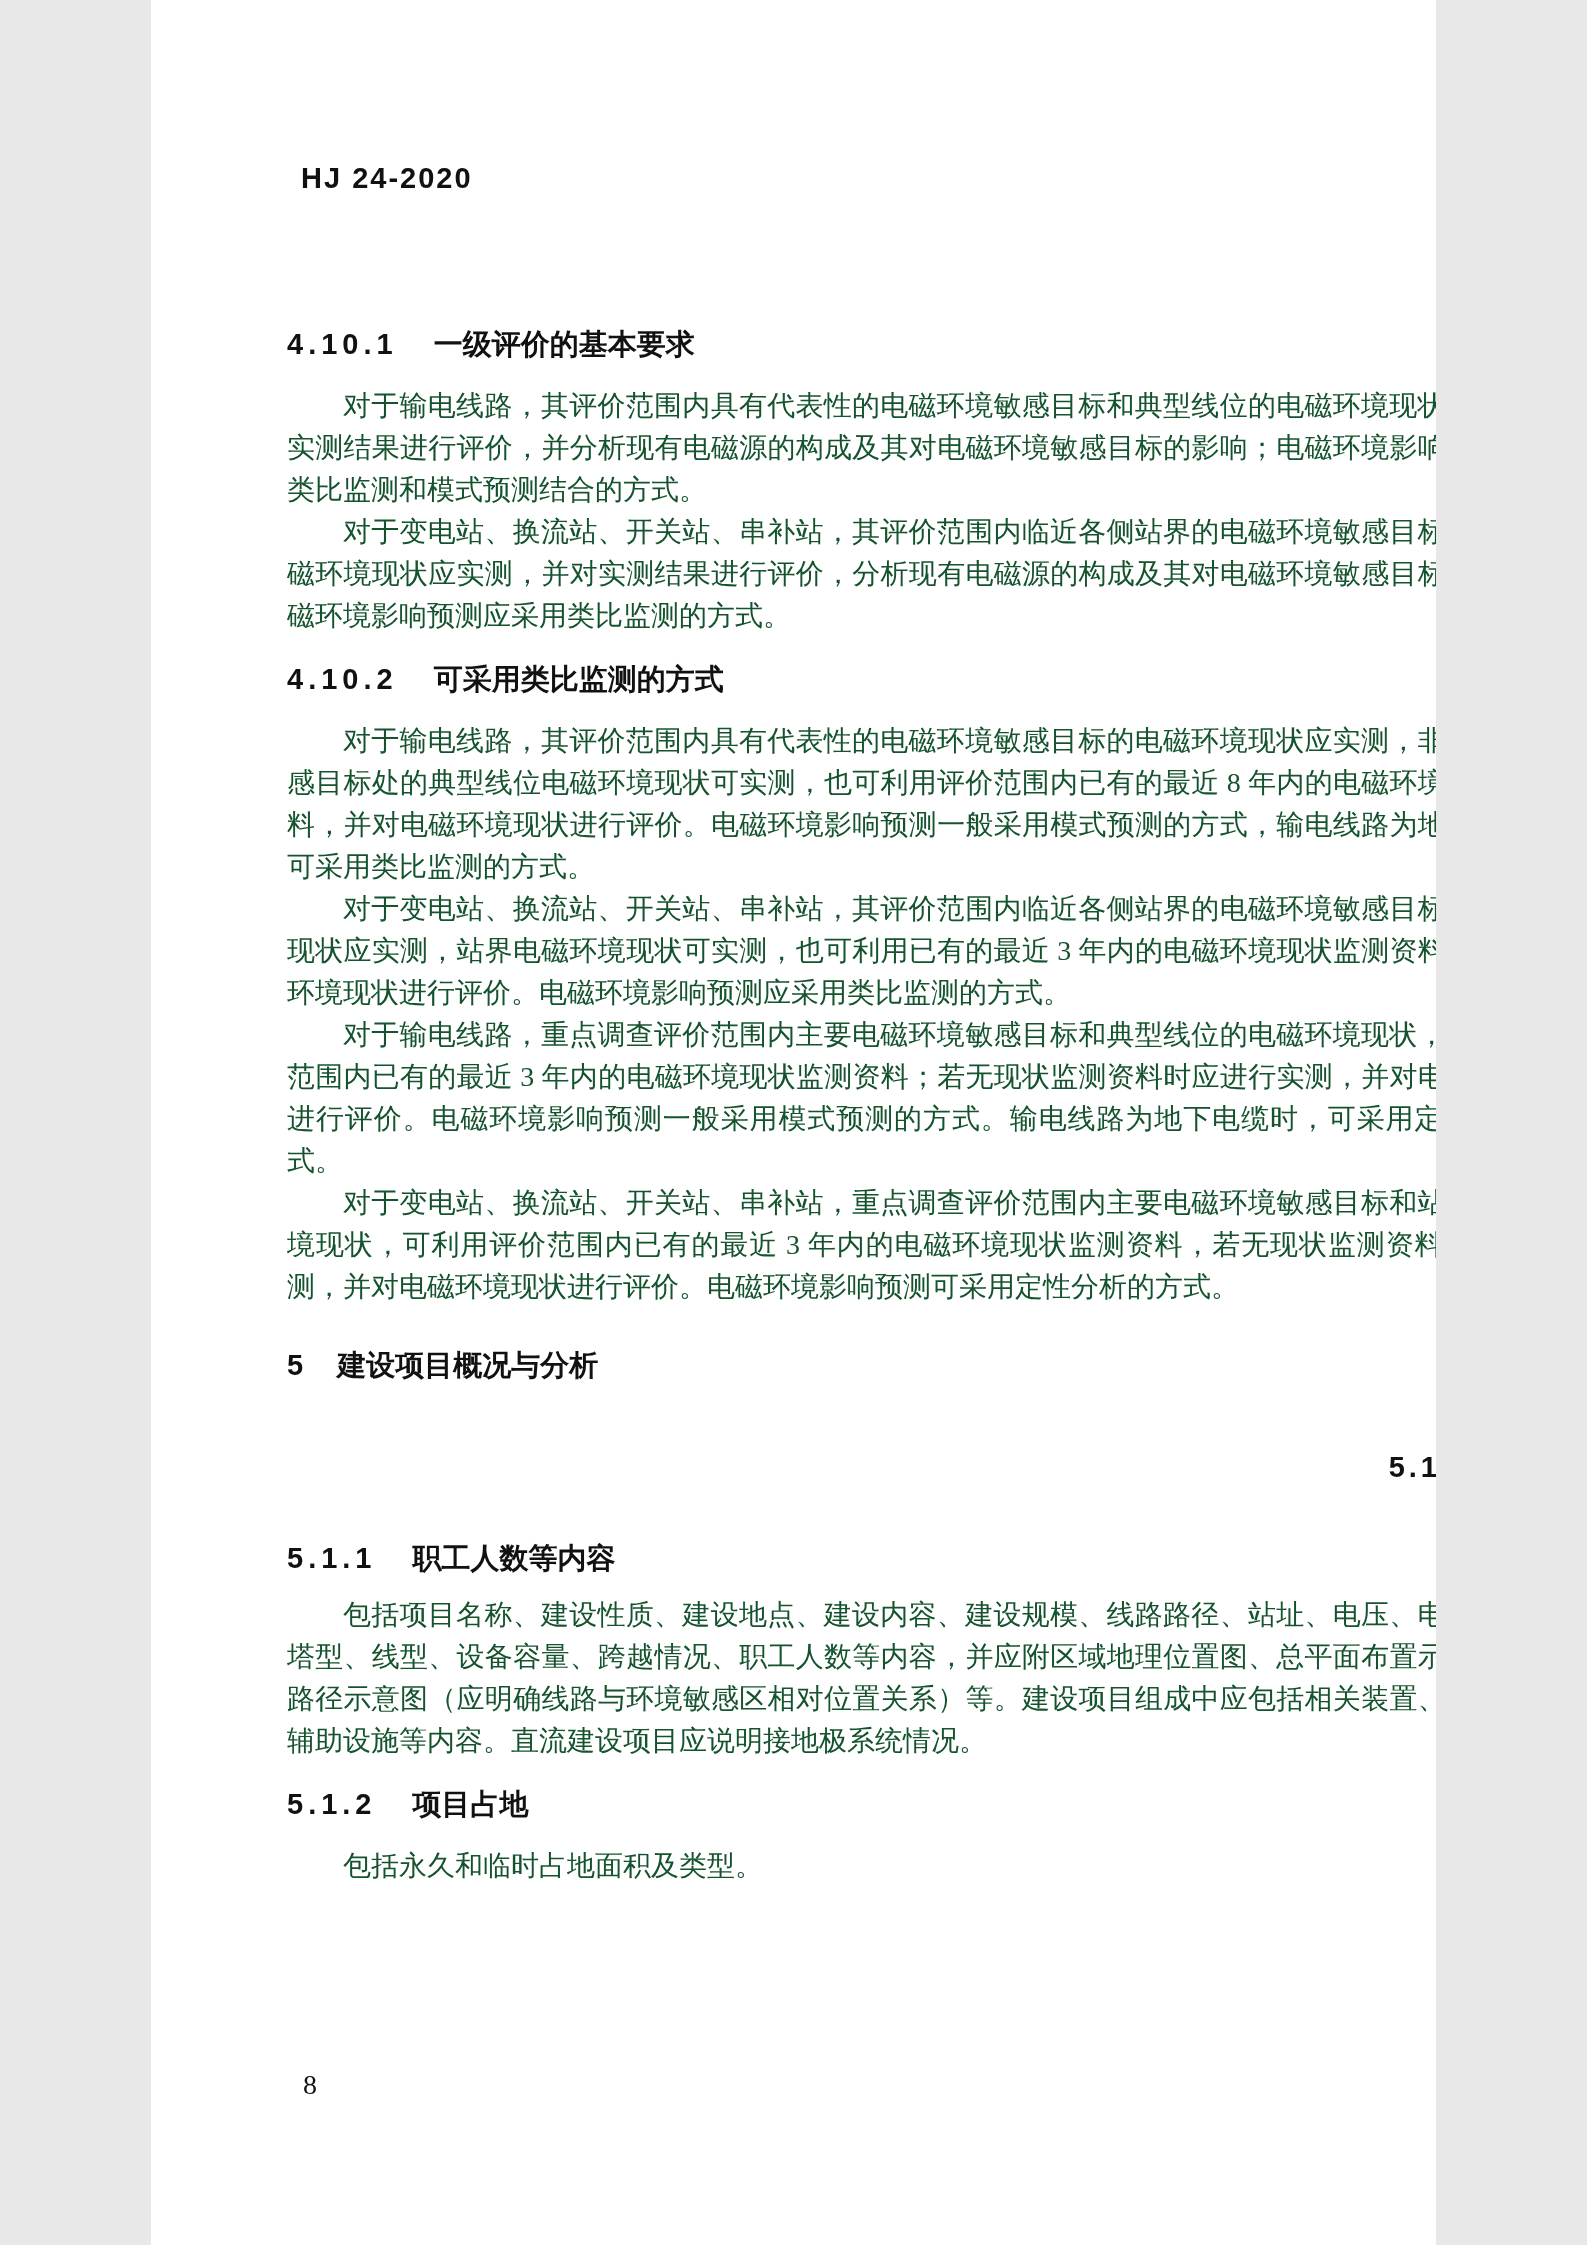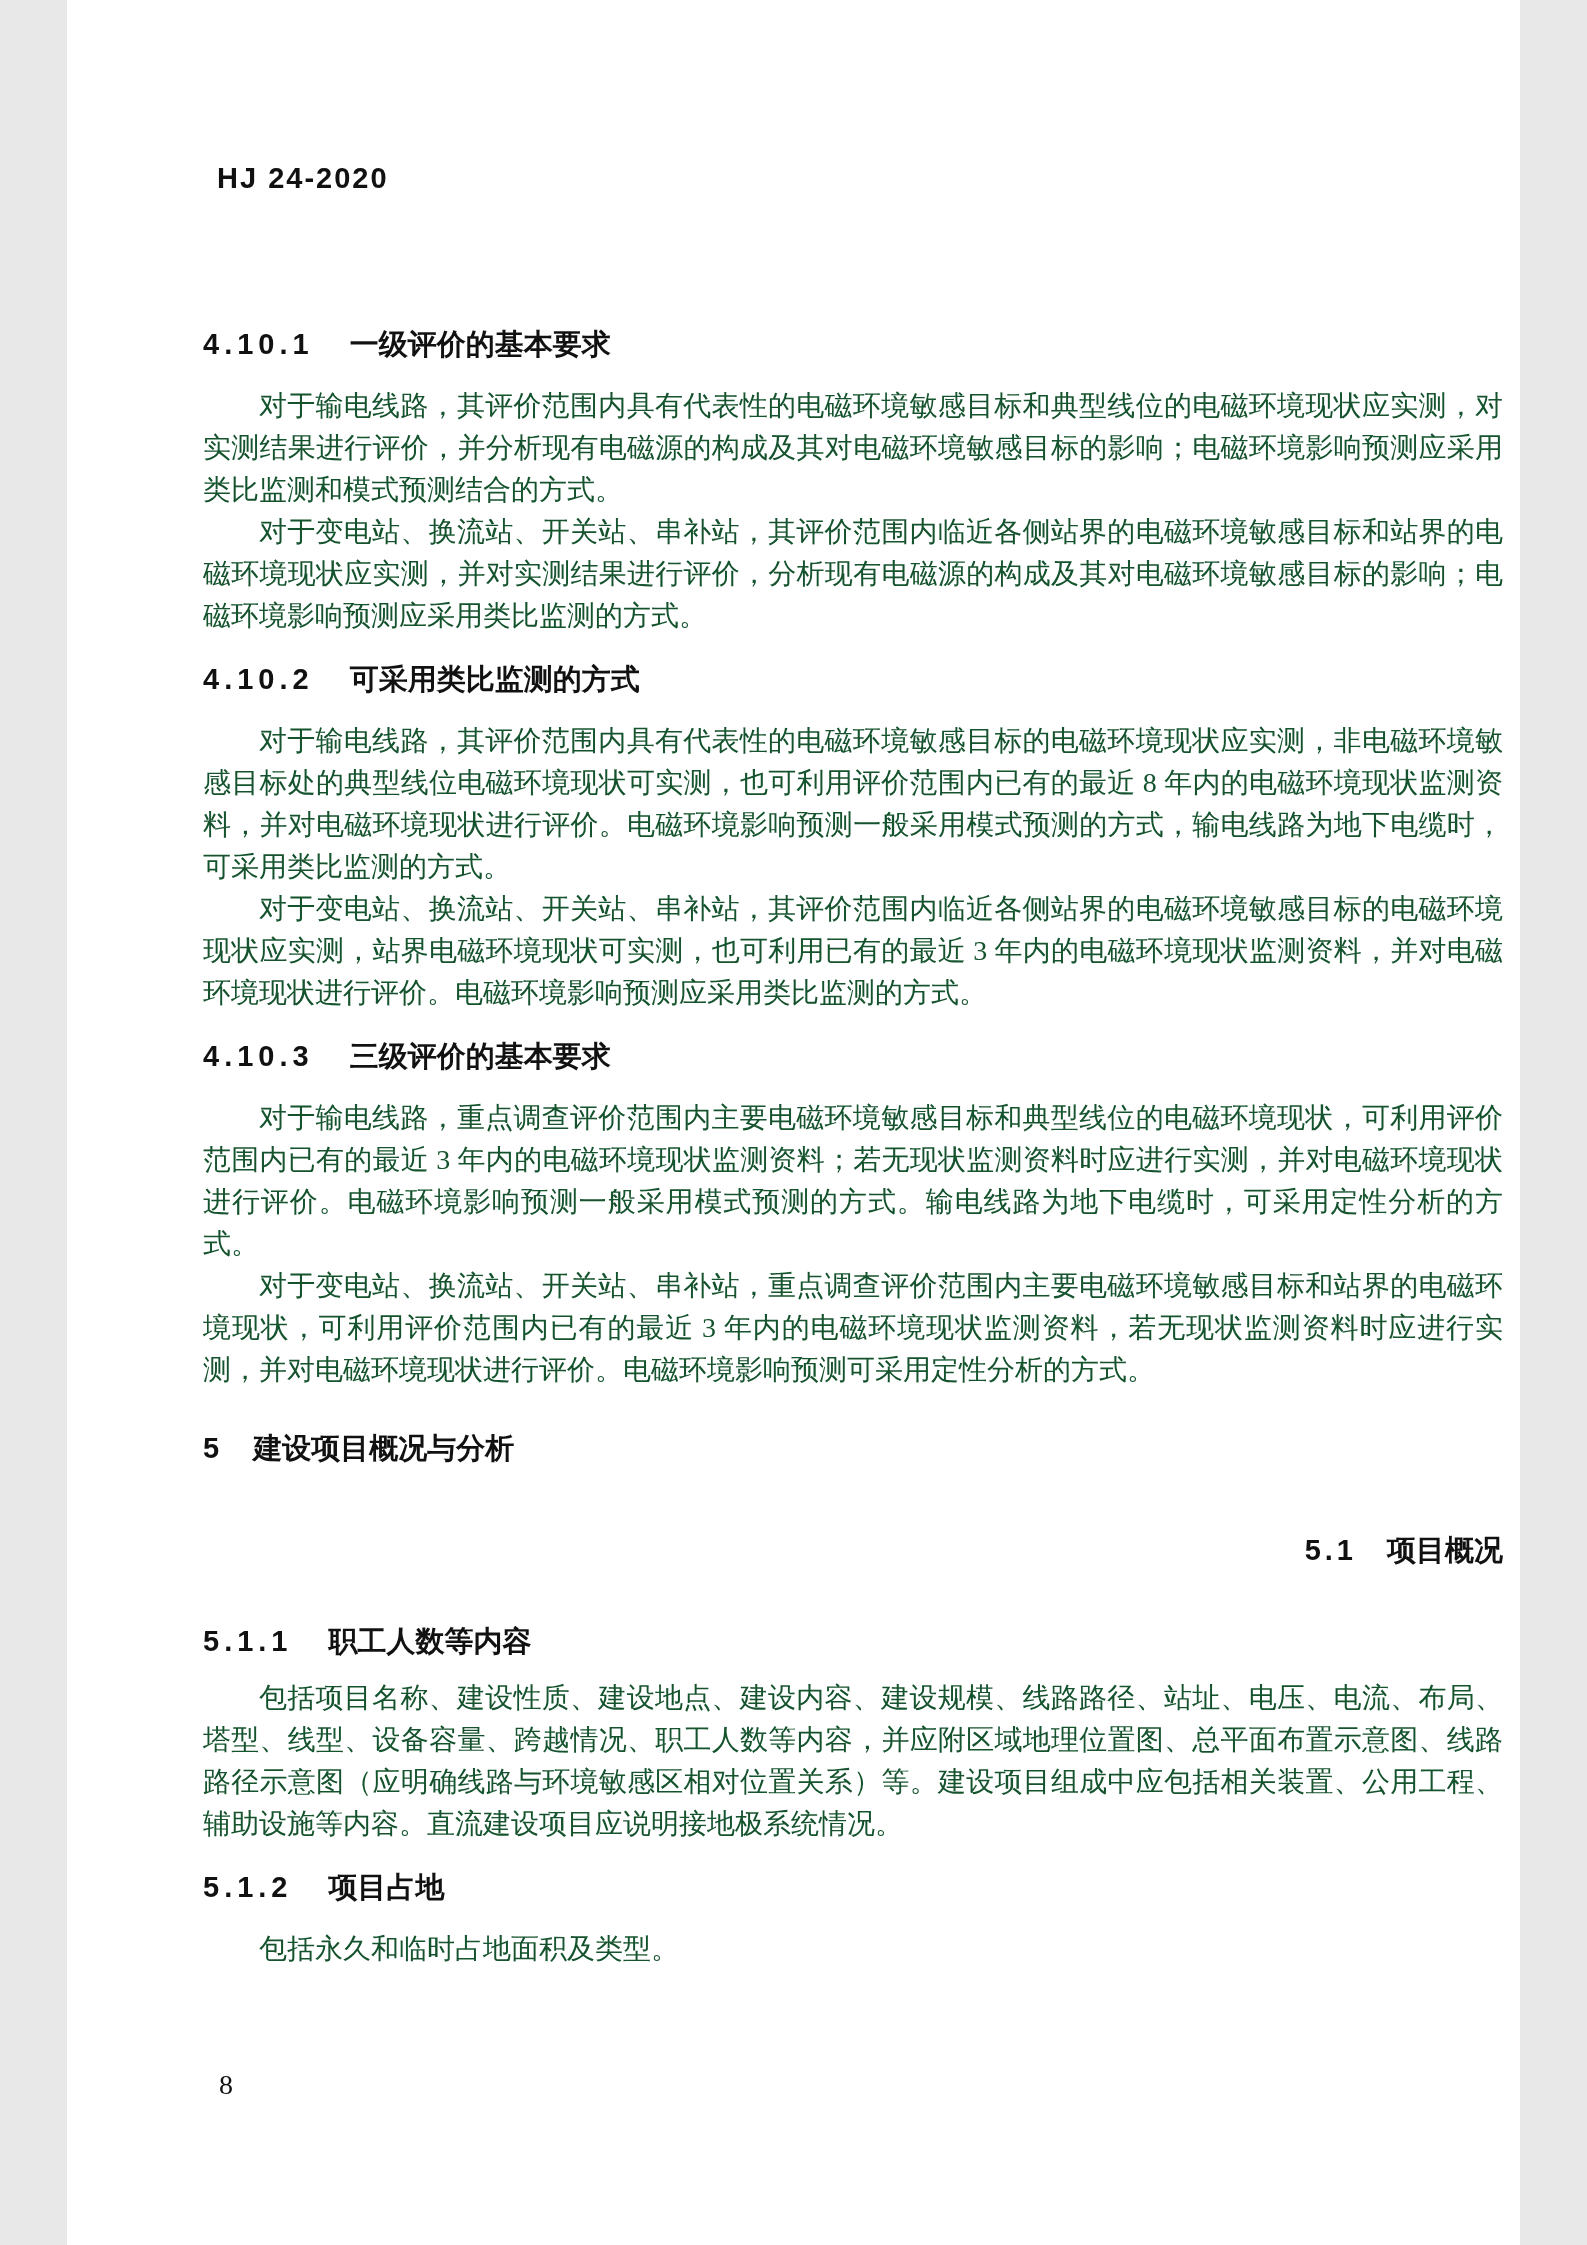--- a/index.html
+++ b/index.html
@@ -2,21 +2,21 @@
 <html><head>
 <meta charset="utf-8">
 <style>
   html, body {
     margin: 0;
     padding: 0;
     background: #e8e8e8;
   }
   .page {
     position: relative;
-    width: 1453px;
+    width: 1285px;
     height: 2245px;
     margin: 0 auto;
     background: #ffffff;
     color: #111111;
     font-family: "Liberation Serif", "DejaVu Serif", serif;
     overflow: hidden;
   }
   .running-header {
     position: absolute;
     top: 160px;
@@ -82,21 +82,20 @@
     <h3 class="heading"><span class="hnum">4.10.1</span><span class="htitle">一级评价的基本要求</span></h3>
 
     <p class="body-para">对于输电线路，其评价范围内具有代表性的电磁环境敏感目标和典型线位的电磁环境现状应实测，对实测结果进行评价，并分析现有电磁源的构成及其对电磁环境敏感目标的影响；电磁环境影响预测应采用类比监测和模式预测结合的方式。</p>
     <p class="body-para">对于变电站、换流站、开关站、串补站，其评价范围内临近各侧站界的电磁环境敏感目标和站界的电磁环境现状应实测，并对实测结果进行评价，分析现有电磁源的构成及其对电磁环境敏感目标的影响；电磁环境影响预测应采用类比监测的方式。</p>
 
     <h3 class="heading"><span class="hnum">4.10.2</span><span class="htitle">可采用类比监测的方式</span></h3>
 
     <p class="body-para">对于输电线路，其评价范围内具有代表性的电磁环境敏感目标的电磁环境现状应实测，非电磁环境敏感目标处的典型线位电磁环境现状可实测，也可利用评价范围内已有的最近 8 年内的电磁环境现状监测资料，并对电磁环境现状进行评价。电磁环境影响预测一般采用模式预测的方式，输电线路为地下电缆时，可采用类比监测的方式。</p>
     <p class="body-para">对于变电站、换流站、开关站、串补站，其评价范围内临近各侧站界的电磁环境敏感目标的电磁环境现状应实测，站界电磁环境现状可实测，也可利用已有的最近 3 年内的电磁环境现状监测资料，并对电磁环境现状进行评价。电磁环境影响预测应采用类比监测的方式。</p>
 
-    <h3 class="heading"><span class="hnum">4.10.3</span><span class="htitle">三级评价的基本要求</span></h3>
 
     <p class="body-para">对于输电线路，重点调查评价范围内主要电磁环境敏感目标和典型线位的电磁环境现状，可利用评价范围内已有的最近 3 年内的电磁环境现状监测资料；若无现状监测资料时应进行实测，并对电磁环境现状进行评价。电磁环境影响预测一般采用模式预测的方式。输电线路为地下电缆时，可采用定性分析的方式。</p>
     <p class="body-para">对于变电站、换流站、开关站、串补站，重点调查评价范围内主要电磁环境敏感目标和站界的电磁环境现状，可利用评价范围内已有的最近 3 年内的电磁环境现状监测资料，若无现状监测资料时应进行实测，并对电磁环境现状进行评价。电磁环境影响预测可采用定性分析的方式。</p>
 
     <h1 class="heading heading-l1"><span class="hnum">5</span><span class="htitle">建设项目概况与分析</span></h1>
 
     <h2 class="heading heading-l2"><span class="hnum">5.1</span><span class="htitle">项目概况</span></h2>
 
     <h3 class="heading heading-l3a"><span class="hnum">5.1.1</span><span class="htitle">职工人数等内容</span></h3>
 

